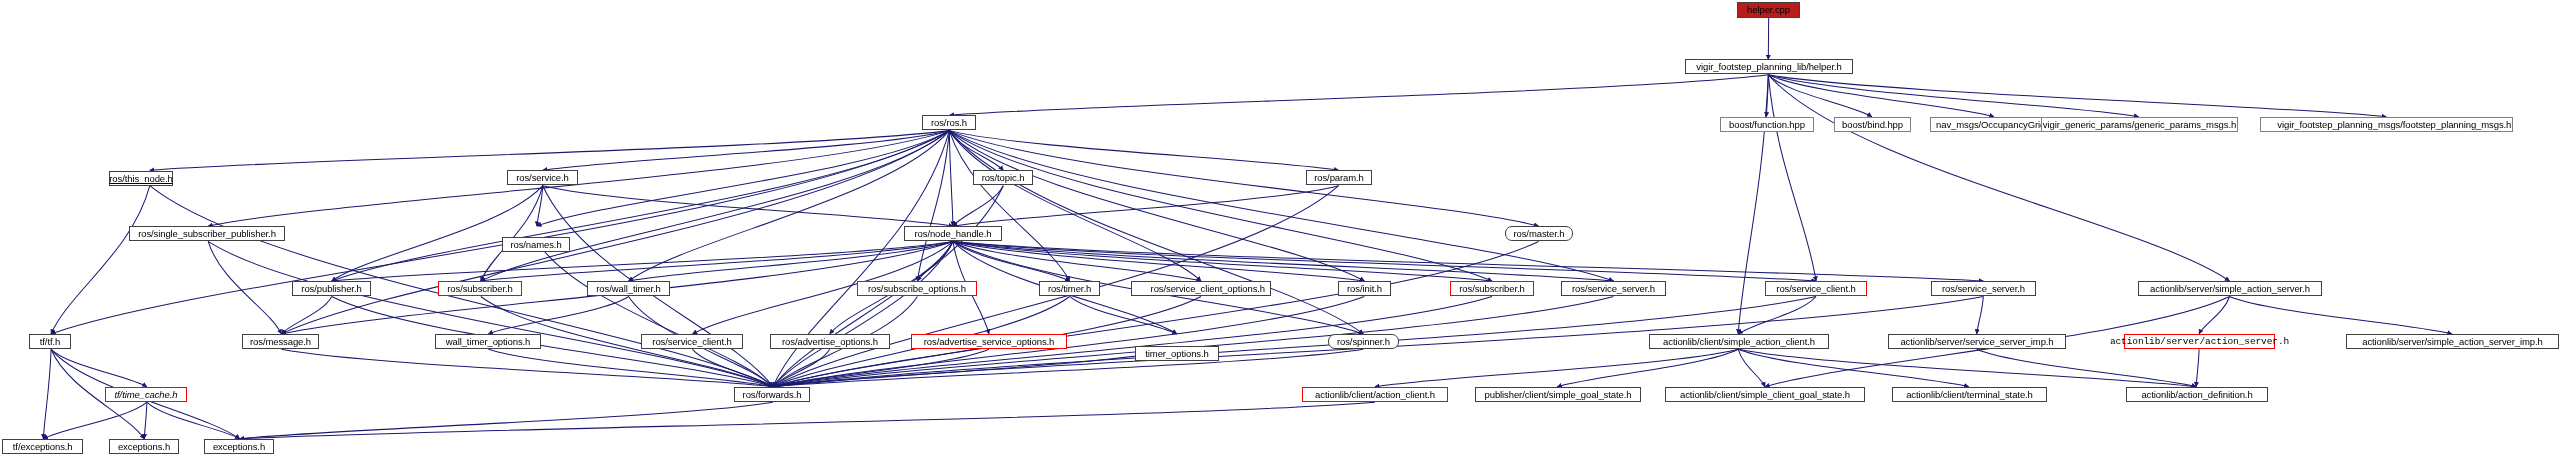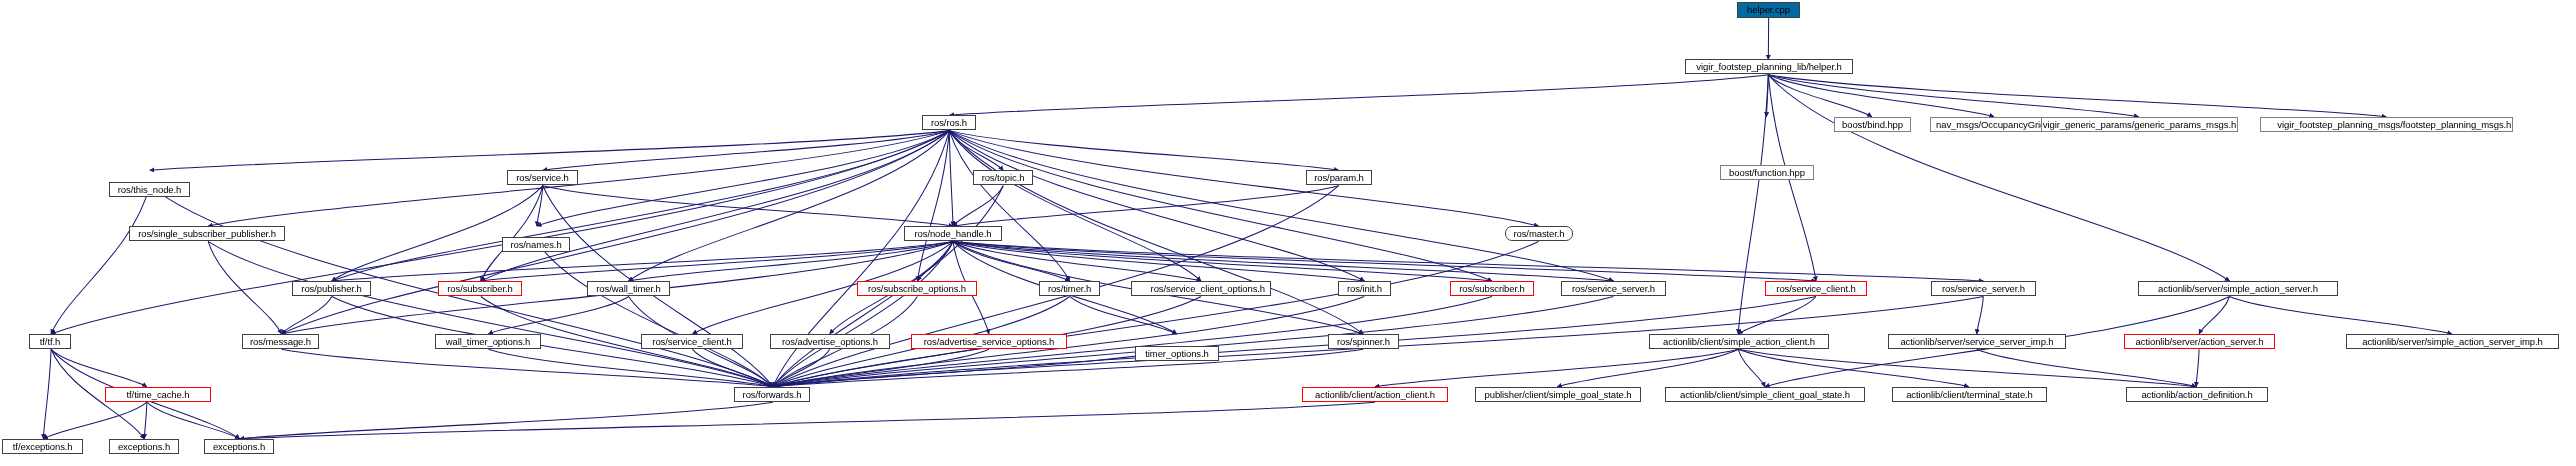--- a/index.html
+++ b/index.html
@@ -34,21 +34,21 @@
     padding: 0 4.4px;
     font-size: 9.5px;
     line-height: 9.5px;
     color: #000000;
     white-space: nowrap;
     background: #ffffff;
     border: 0.7px solid #404040;
     letter-spacing: -0.1px;
   }
   .node.root {
-    background: #0369a1;
+    background: #b91c1c;
     border: 0.7px solid #404040;
     font-weight: normal;
   }
   .node.hdr {
     border: 0.7px solid #404040;
   }
   .node.red {
     border: 0.7px solid #ff0000;
   }
   .node.thin {
@@ -171,58 +171,58 @@
         <path d="M 199,548 C 198.37,570.5 196.13,584 195.5,598" stroke="#191970" stroke-width="1.4" fill="none" marker-end="url(#arrow)"></path>
         <path d="M 199,548 C 221.77,570.5 302.73,584 325.5,598" stroke="#191970" stroke-width="1.4" fill="none" marker-end="url(#arrow)"></path>
         <path d="M 1052,548 C 921.23,570.5 456.27,584 325.5,598" stroke="#191970" stroke-width="1.4" fill="none" marker-end="url(#arrow)"></path>
         <path d="M 1872.5,548 C 1594.04,570.5 603.96,584 325.5,598" stroke="#191970" stroke-width="1.4" fill="none" marker-end="url(#arrow)"></path>
       </g>
   </svg>
   <div id="nodes-layer">
       <div class="node root" style="left: 1737px; top: 2.2px; width: 63px;">helper.cpp</div>
       <div class="node hdr" style="left: 1685px; top: 59px; width: 168px;">vigir_footstep_planning_lib/helper.h</div>
       <div class="node hdr" style="left: 922px; top: 115px; width: 54px;">ros/ros.h</div>
-      <div class="node thin" style="left: 1720px; top: 117px; width: 94px; margin-top: 48px;">boost/function.hpp</div>
+      <div class="node thin" style="left: 1720px; top: 117px; width: 94px;">boost/function.hpp</div>
       <div class="node thin" style="left: 1834px; top: 117px; width: 77px;">boost/bind.hpp</div>
       <div class="node thin" style="left: 1930px; top: 117px; width: 129px;">nav_msgs/OccupancyGrid.h</div>
       <div class="node thin" style="left: 2041px; top: 117px; width: 197px;">vigir_generic_params/generic_params_msgs.h</div>
       <div class="node thin" style="left: 2260px; top: 117px; width: 253px; padding-left: 20px;">vigir_footstep_planning_msgs/footstep_planning_msgs.h</div>
-      <div class="node hdr" style="left: 109px; top: 182px; width: 81px;">ros/this_node.h</div>
+      <div class="node hdr" style="left: 109px; top: 171px; width: 64px; text-decoration: underline;">ros/this_node.h</div>
       <div class="node hdr" style="left: 507px; top: 170px; width: 71px;">ros/service.h</div>
       <div class="node hdr" style="left: 973px; top: 170px; width: 60px;">ros/topic.h</div>
       <div class="node hdr" style="left: 1306px; top: 170px; width: 66px;">ros/param.h</div>
       <div class="node hdr" style="left: 129px; top: 226px; width: 156px;">ros/single_subscriber_publisher.h</div>
       <div class="node hdr" style="left: 502px; top: 226px; width: 68px; margin-top: 11px;">ros/names.h</div>
       <div class="node hdr" style="left: 904px; top: 226px; width: 98px;">ros/node_handle.h</div>
       <div class="node hdr" style="left: 1505px; top: 226px; width: 68px; border-radius: 7px;">ros/master.h</div>
       <div class="node hdr" style="left: 292px; top: 281px; width: 79px;">ros/publisher.h</div>
       <div class="node red" style="left: 438px; top: 281px; width: 84px;">ros/subscriber.h</div>
       <div class="node hdr" style="left: 587px; top: 281px; width: 83px;">ros/wall_timer.h</div>
       <div class="node red" style="left: 857px; top: 281px; width: 120px;">ros/subscribe_options.h</div>
       <div class="node hdr" style="left: 1039px; top: 281px; width: 61px;">ros/timer.h</div>
       <div class="node hdr" style="left: 1131px; top: 281px; width: 140px; padding-left: 18px;">ros/service_client_options.h</div>
       <div class="node hdr" style="left: 1338px; top: 281px; width: 53px;">ros/init.h</div>
       <div class="node red" style="left: 1450px; top: 281px; width: 84px;">ros/subscriber.h</div>
       <div class="node hdr" style="left: 1561px; top: 281px; width: 105px;">ros/service_server.h</div>
       <div class="node red" style="left: 1765px; top: 281px; width: 102px;">ros/service_client.h</div>
       <div class="node hdr" style="left: 1931px; top: 281px; width: 105px;">ros/service_server.h</div>
-      <div class="node hdr" style="left: 2138px; top: 281px; width: 200px;">actionlib/server/simple_action_server.h</div>
+      <div class="node hdr" style="left: 2138px; top: 281px; width: 184px;">actionlib/server/simple_action_server.h</div>
       <div class="node hdr" style="left: 29px; top: 334px; width: 42px;">tf/tf.h</div>
       <div class="node hdr" style="left: 242px; top: 334px; width: 77px;">ros/message.h</div>
       <div class="node hdr" style="left: 435px; top: 334px; width: 106px;">wall_timer_options.h</div>
       <div class="node hdr" style="left: 641px; top: 334px; width: 102px;">ros/service_client.h</div>
       <div class="node hdr" style="left: 770px; top: 334px; width: 120px;">ros/advertise_options.h</div>
       <div class="node red" style="left: 911px; top: 334px; width: 156px;">ros/advertise_service_options.h</div>
       <div class="node hdr" style="left: 1135px; top: 334px; width: 84px; margin-top: 12px;">timer_options.h</div>
-      <div class="node hdr" style="left: 1328px; top: 334px; width: 71px;">ros/spinner.h</div>
+      <div class="node hdr" style="left: 1328px; top: 334px; width: 71px; border-radius: 7px;">ros/spinner.h</div>
       <div class="node hdr" style="left: 1649px; top: 334px; width: 180px;">actionlib/client/simple_action_client.h</div>
       <div class="node hdr" style="left: 1888px; top: 334px; width: 178px;">actionlib/server/service_server_imp.h</div>
-      <div class="node red" style="left: 2124px; top: 334px; width: 151px;">actionlib/server/action_server.h</div>
+      <div class="node red" style="left: 2124px; top: 334px; width: 151px; font-family: Liberation Mono, monospace;">actionlib/server/action_server.h</div>
       <div class="node hdr" style="left: 2346px; top: 334px; width: 213px;">actionlib/server/simple_action_server_imp.h</div>
-      <div class="node red" style="left: 105px; top: 387px; width: 106px;">tf/time_cache.h</div>
+      <div class="node red" style="left: 105px; top: 387px; width: 82px; font-style: italic;">tf/time_cache.h</div>
       <div class="node hdr" style="left: 734px; top: 387px; width: 76px;">ros/forwards.h</div>
       <div class="node red" style="left: 1302px; top: 387px; width: 146px;">actionlib/client/action_client.h</div>
       <div class="node hdr" style="left: 1475px; top: 387px; width: 166px;">publisher/client/simple_goal_state.h</div>
       <div class="node hdr" style="left: 1665px; top: 387px; width: 200px;">actionlib/client/simple_client_goal_state.h</div>
       <div class="node hdr" style="left: 1892px; top: 387px; width: 155px;">actionlib/client/terminal_state.h</div>
       <div class="node hdr" style="left: 2126px; top: 387px; width: 142px;">actionlib/action_definition.h</div>
       <div class="node hdr" style="left: 2.2px; top: 439px; width: 81px;">tf/exceptions.h</div>
       <div class="node hdr" style="left: 109px; top: 439px; width: 70px;">exceptions.h</div>
       <div class="node hdr" style="left: 204px; top: 439px; width: 70px;">exceptions.h</div>
     </div>

